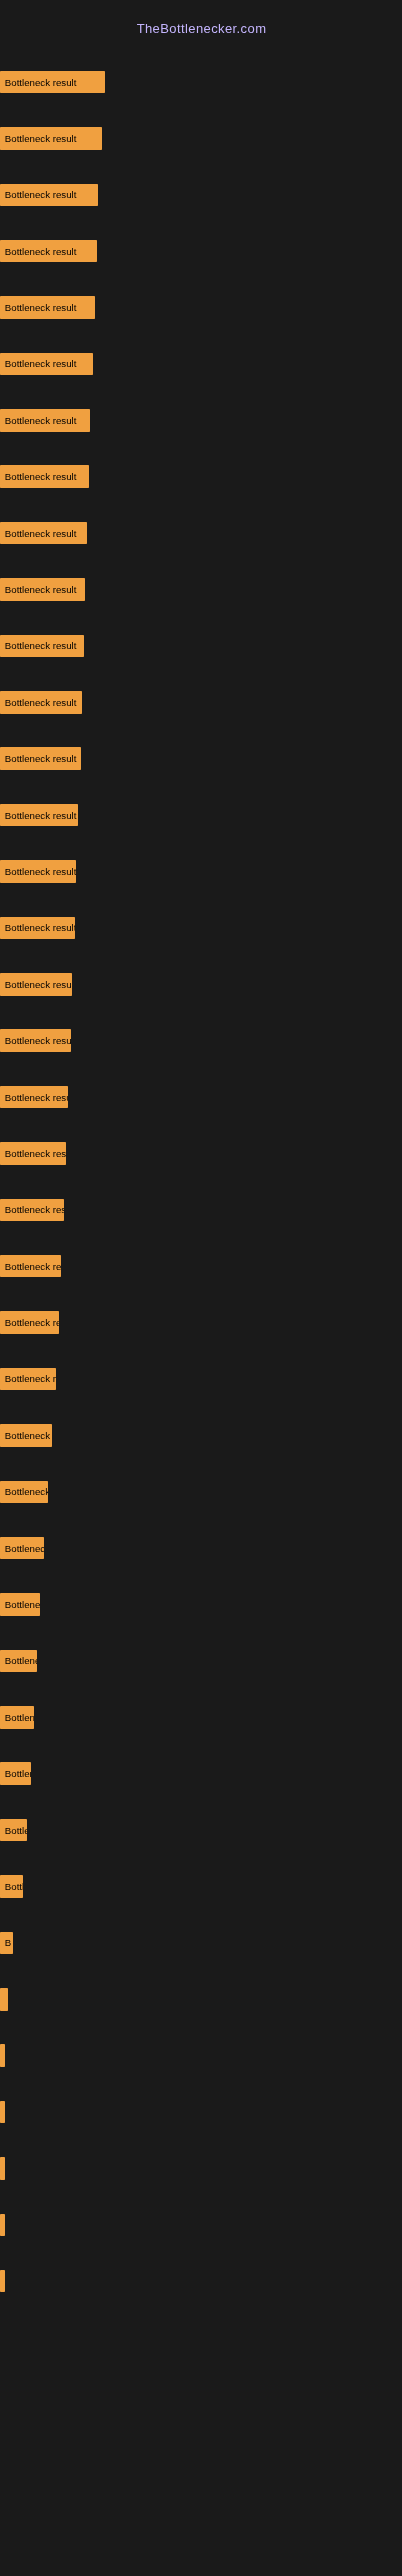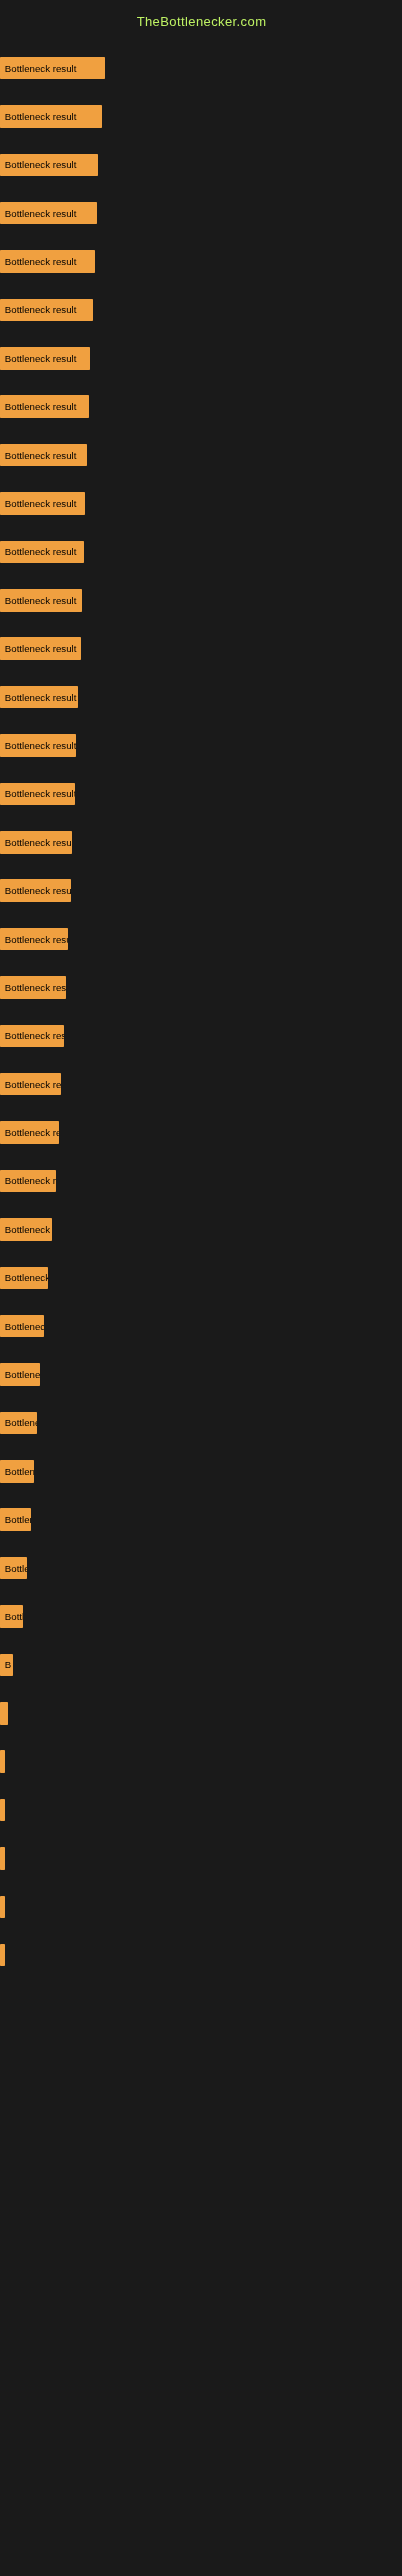--- a/index.html
+++ b/index.html
@@ -11,31 +11,31 @@
     body {
       background-color: #1a1a1a;
       width: 403px;
       min-height: 2576px;
       font-family: Arial, sans-serif;
       position: relative;
     }
 
     .site-title {
       text-align: center;
-      color: #bef264;
+      color: #c4b5fd;
       font-size: 13px;
-      padding: 14px 0;
+      padding: 21px 0;
       letter-spacing: 0.4px;
     }
 
     .bars-container {
       padding: 8px 0;
       display: flex;
       flex-direction: column;
-      gap: 8px;
+      gap: 16px;
     }
 
     .bar-row {
       display: flex;
       align-items: center;
       height: 34px;
       margin-bottom: 6.4px;
     }
 
     .bar {

